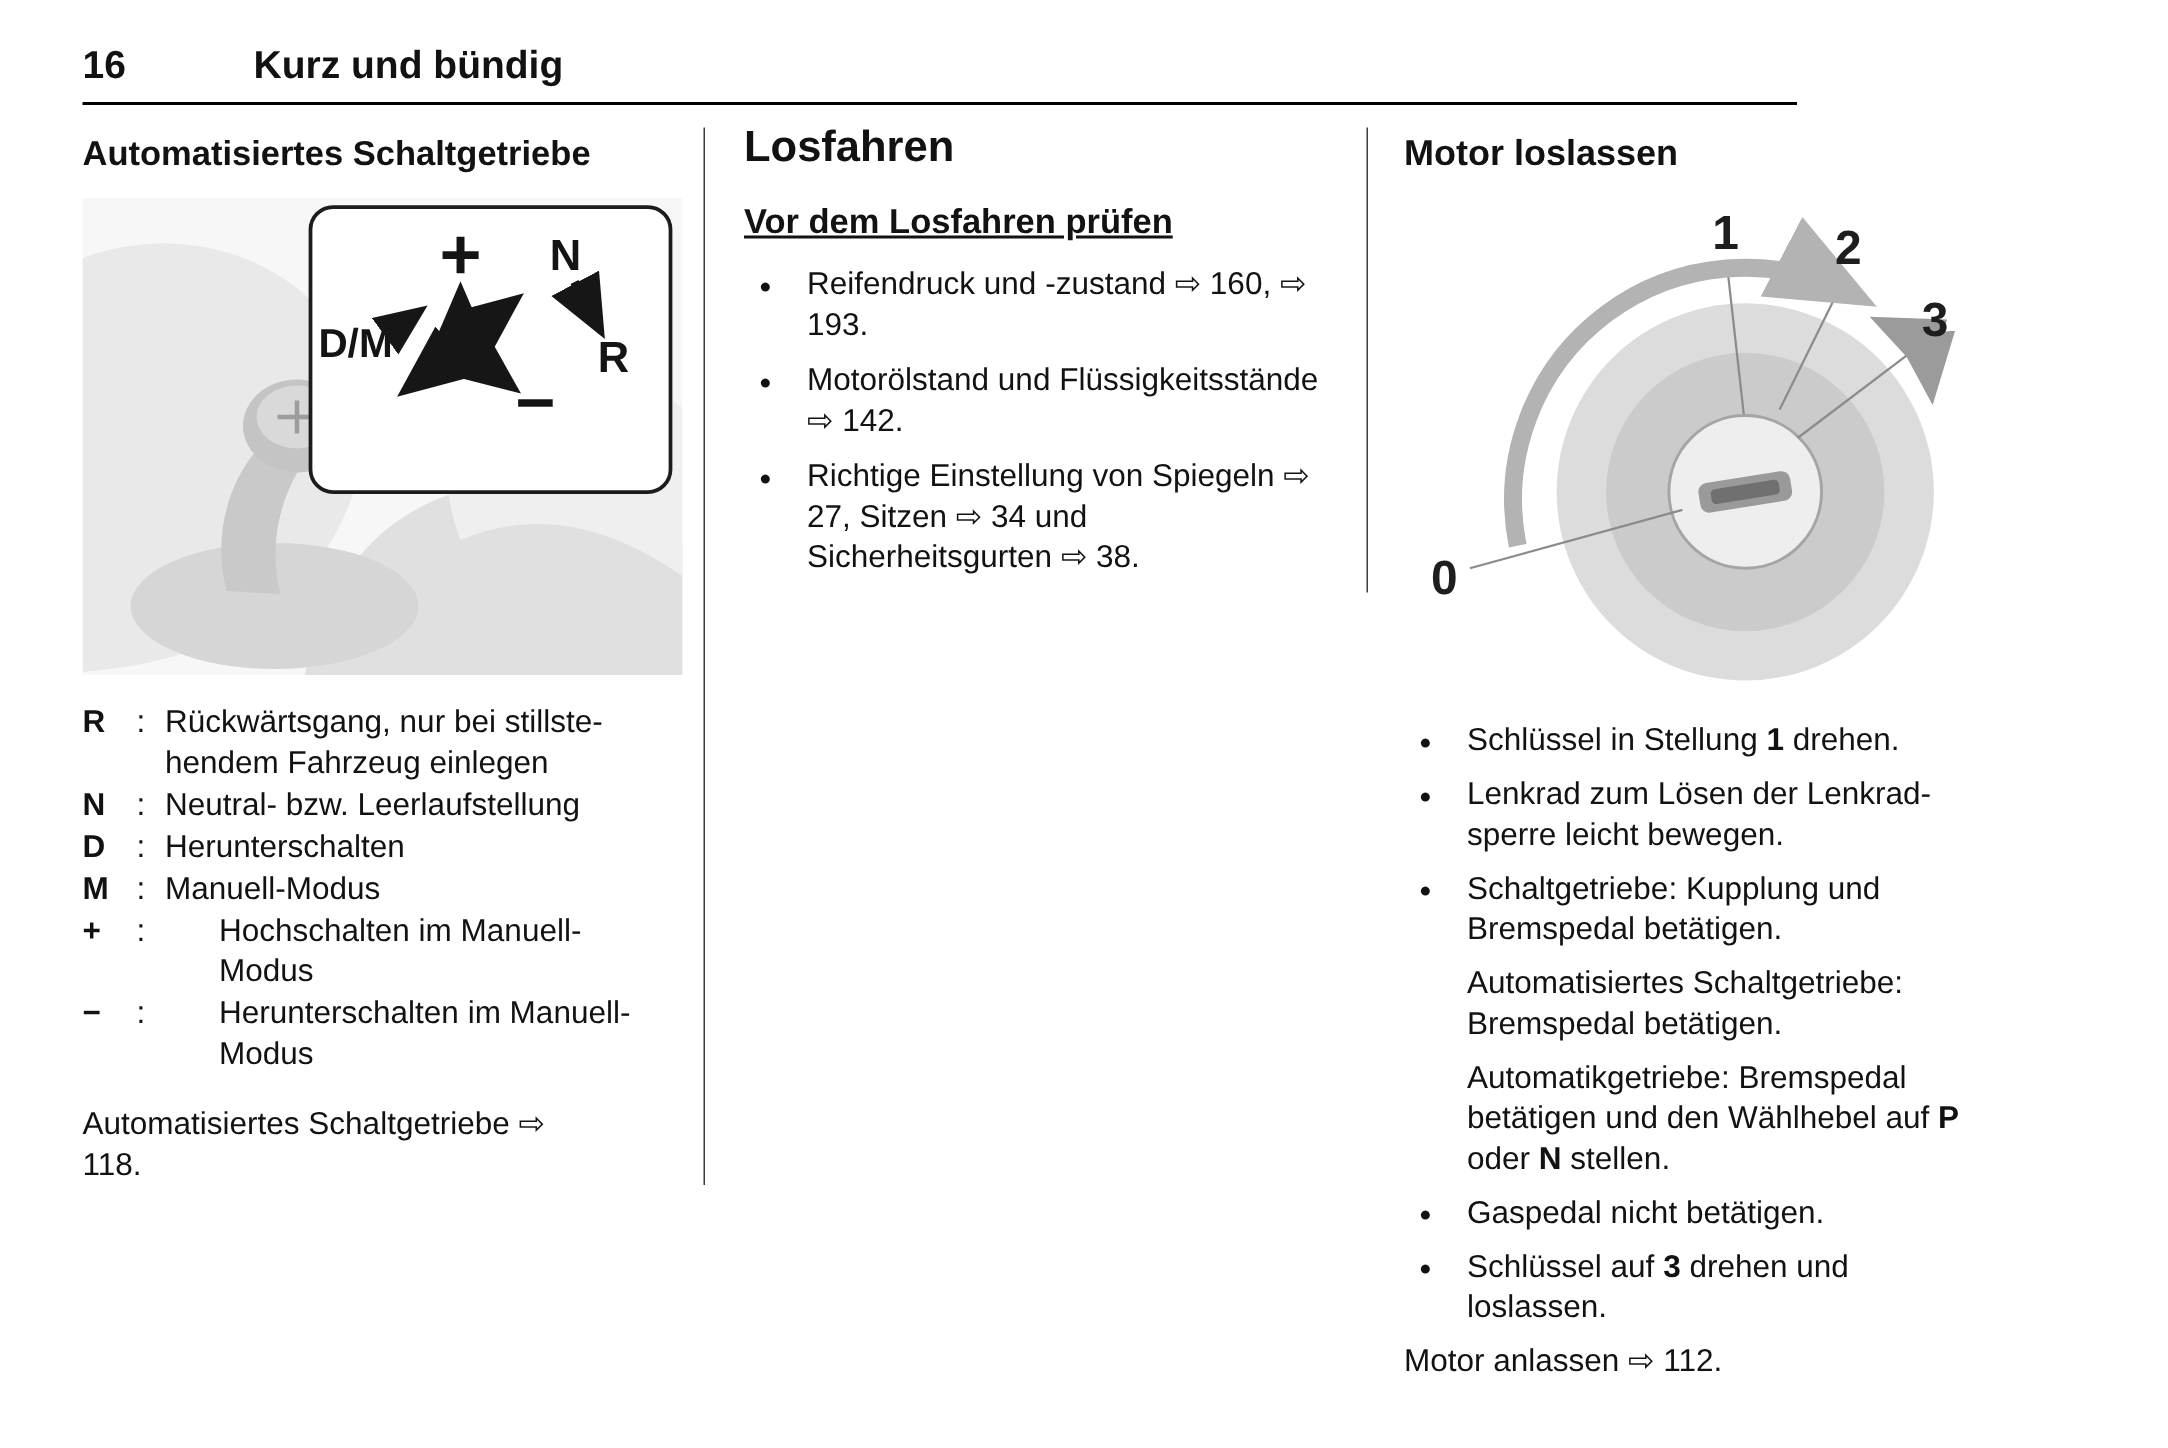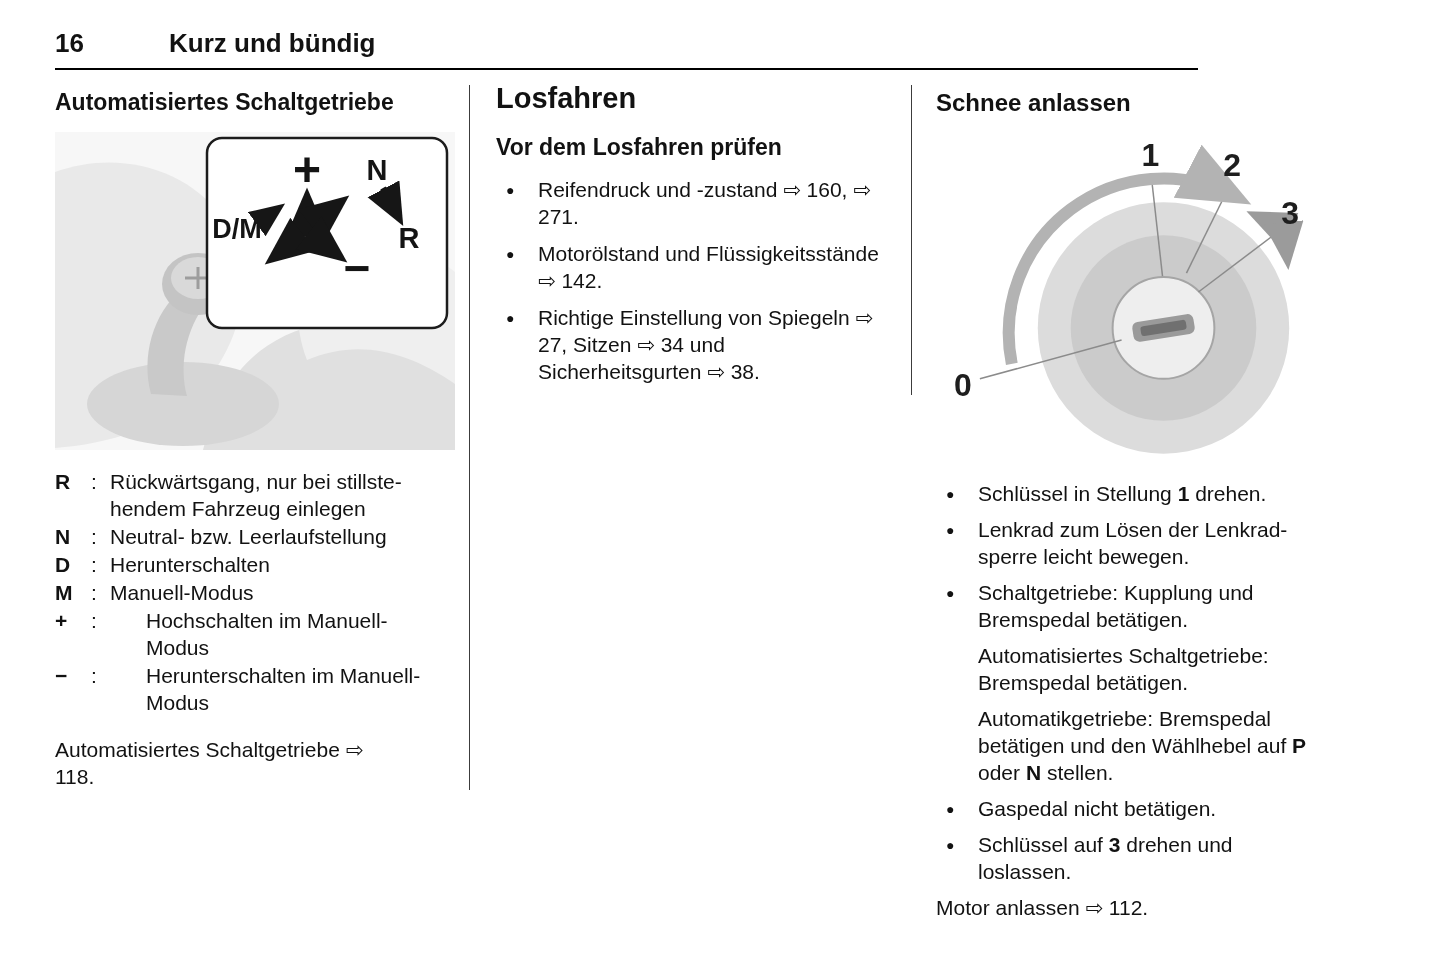--- a/index.html
+++ b/index.html
@@ -19,21 +19,21 @@
 
   
   .columns { display: flex; align-items: flex-start; margin: 0 55px; min-height: 852px; padding-top: 15px; }
   .col { padding-top: 2px; }
   .col1 { width: 415px; flex: none; padding-right: 18px; border-right: 1.5px solid #3c3c3c; }
   .col2 { width: 442px; flex: none; padding: 0 18px 0 26px; border-right: 1.5px solid #3c3c3c; }
   .col3 { width: 478px; flex: none; padding-left: 24px; }
 
   .section-heading { font-size: 23px; font-weight: 700; margin: 2px 0 16px; }
   .big-heading     { font-size: 29px; font-weight: 700; margin: 0 0 22px; }
-  .sub-heading     { font-size: 23px; font-weight: 700; margin: 0 0 15px; }
+  .sub-heading     { font-size: 23px; font-weight: 700; margin: 0 0 15px; text-decoration: underline; }
   .col3 .section-heading { font-size: 24px; }
 
   .figure { display: block; margin: 0 0 18px; }
   svg text { font-family: "Liberation Sans", "DejaVu Sans", sans-serif; }
 
   
   .legend { margin-top: 6px; }
   .legend-row { display: flex; margin-bottom: 1px; }
   .legend-key { width: 36px; flex: none; font-weight: 700; }
   .legend-sep { width: 19px; flex: none; }
@@ -138,28 +138,28 @@
         </div>
       </div>
 
       <p class="reference">Automatisiertes Schaltgetriebe ⇨ 118.</p>
     </div>
 
     <div class="col col2">
       <h2 class="big-heading">Losfahren</h2>
       <h3 class="sub-heading">Vor dem Losfahren prüfen</h3>
       <ul class="bullets">
-        <li class="bullet">Reifendruck und -zustand ⇨ 160, ⇨ 271.</li>
+        <li class="bullet">Reifendruck und -zustand ⇨ 160, ⇨ 193.</li>
         <li class="bullet">Motorölstand und Flüssigkeits­stände ⇨ 142.</li>
         <li class="bullet">Richtige Einstellung von Spie­geln ⇨ 27, Sitzen ⇨ 34 und Sicherheitsgurten ⇨ 38.</li>
       </ul>
     </div>
 
     <div class="col col3">
-      <h2 class="section-heading">Schnee anlassen</h2>
+      <h2 class="section-heading">Motor loslassen</h2>
 
       <svg class="figure" width="454" height="330" viewBox="0 0 455 330">
         <defs>
           <marker id="arrG" markerWidth="7" markerHeight="7" refX="4.5" refY="2.5" orient="auto">
             <path d="M0,0 L6,2.5 L0,5 Z" fill="#b3b3b3"></path>
           </marker>
           <marker id="arrD" markerWidth="7" markerHeight="7" refX="4.5" refY="2.5" orient="auto">
             <path d="M0,0 L6,2.5 L0,5 Z" fill="#9b9b9b"></path>
           </marker>
           <marker id="arrDs" markerWidth="7" markerHeight="7" refX="1.5" refY="2.5" orient="auto">

